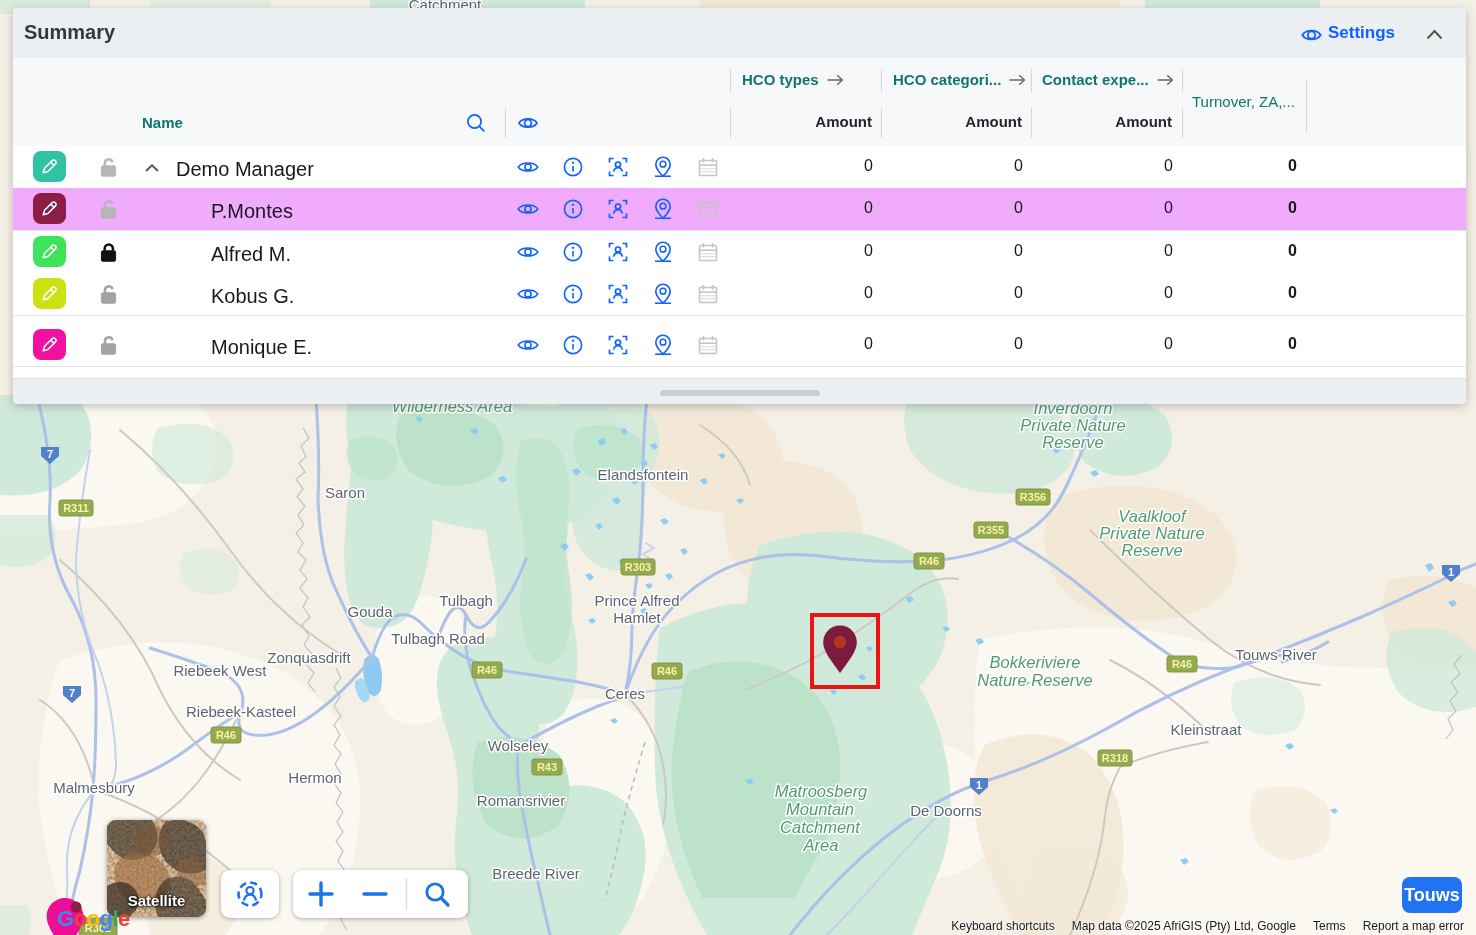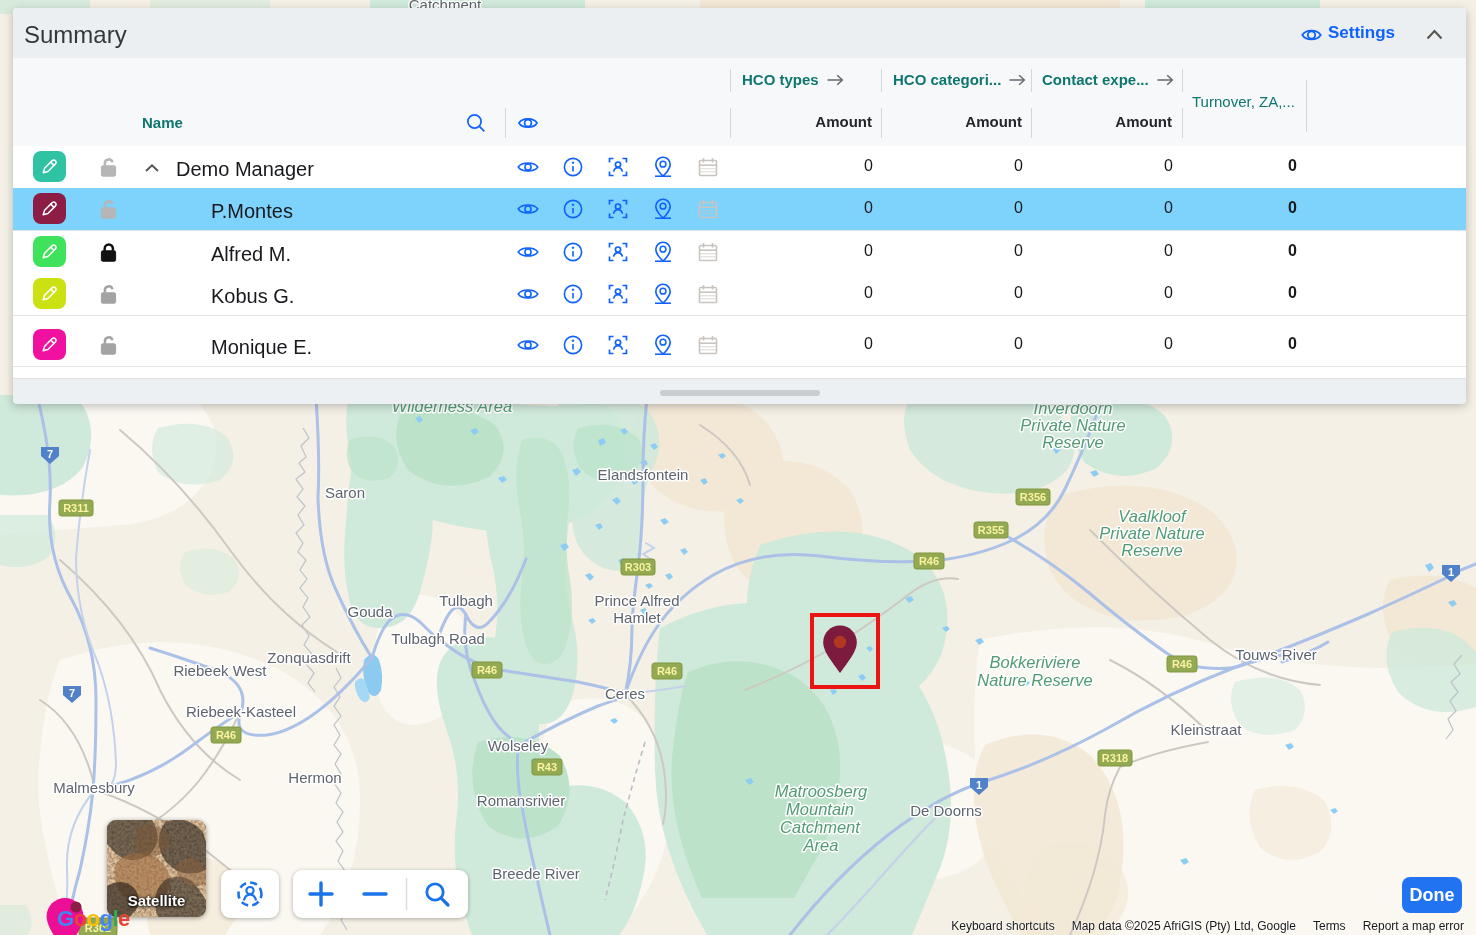--- a/index.html
+++ b/index.html
@@ -5,31 +5,31 @@
   html,body{margin:0;padding:0;}
   body{width:1476px;height:935px;overflow:hidden;position:relative;
        font-family:"Liberation Sans",sans-serif;background:#f6f1e6;}
   #map{position:absolute;left:0;top:0;width:1476px;height:935px;}
   .abs{position:absolute;}
   
   #panel{position:absolute;left:13px;top:8px;width:1453px;height:395px;
          background:#fff;border-radius:4px;box-shadow:0 3px 10px rgba(60,64,70,.33);}
   #pheader{position:absolute;left:0;top:0;width:100%;height:50px;background:#eceff2;
            border-radius:4px 4px 0 0;}
-  #pheader .title{position:absolute;left:11px;top:13px;font-size:24px;font-weight:normal;color:#33383d;}
+  #pheader .title{position:absolute;left:11px;top:13px;font-size:20px;font-weight:bold;color:#33383d;}
   #settings{position:absolute;left:1315px;top:15px;color:#0f62fe;font-size:17px;font-weight:bold;}
   #thead{position:absolute;left:0;top:50px;width:100%;height:88px;background:#f7f8fa;
          border-bottom:1px solid #c6cbd0;}
   .sep{position:absolute;width:1px;background:#d3d7db;}
   .gtitle{position:absolute;top:13px;font-size:15px;font-weight:bold;color:#0f766e;white-space:nowrap;}
   .garrow{display:inline-block;vertical-align:-1px;margin-left:8px;}
   .amount{position:absolute;top:55px;font-size:15px;font-weight:bold;color:#23272b;text-align:right;width:90px;}
   #rows{position:absolute;left:0;top:138px;width:100%;}
   .row{position:absolute;left:0;width:100%;height:42px;border-bottom:1px solid #e2e5e8;background:#fff;}
-  .row.hl{background:#7dd3fc;}
+  .row.hl{background:#f0abfc;}
   .pencil{position:absolute;left:20px;top:5px;width:33px;height:31px;border-radius:8px;}
   .name{position:absolute;top:12px;font-size:20px;color:#17191c;}
   .num{position:absolute;top:11px;font-size:16px;color:#17191c;text-align:right;width:60px;}
   .num.b{font-weight:bold;}
   #pfooter{position:absolute;left:0;top:370px;width:100%;height:25px;background:#edf0f3;
            border-top:1px solid #e0e3e6;border-radius:0 0 4px 4px;}
   #pfooter .bar{position:absolute;left:647px;top:11px;width:160px;height:6px;border-radius:3px;background:#c9ced3;}
   
   #satbox{position:absolute;left:107px;top:820px;width:99px;height:97px;border-radius:9px;
           overflow:hidden;box-shadow:0 1px 5px rgba(0,0,0,.4);}
@@ -605,15 +605,15 @@
     <g stroke="#1a73e8" stroke-width="3.4" stroke-linecap="round">
       <line x1="17" y1="24" x2="39" y2="24"></line>
       <line x1="28" y1="13" x2="28" y2="35"></line>
       <line x1="71" y1="24" x2="93" y2="24"></line>
     </g>
     <line x1="113.5" y1="8" x2="113.5" y2="40" stroke="#dadce0" stroke-width="1.5"></line>
     <circle cx="142" cy="22" r="8.2" fill="none" stroke="#1a73e8" stroke-width="2.8"></circle>
     <line x1="148.2" y1="28.2" x2="155" y2="35" stroke="#1a73e8" stroke-width="3.2" stroke-linecap="round"></line>
   </svg>
 </div>
-<div id="done">Done</div>
+<div id="done">Touws</div>
 <div id="attrib"><span>Keyboard shortcuts</span><span>Map data ©2025 AfriGIS (Pty) Ltd, Google</span><span>Terms</span><span>Report a map error</span></div>
 <div id="glogo"><span style="color:#4285F4">G</span><span style="color:#EA4335">o</span><span style="color:#FBBC05">o</span><span style="color:#4285F4">g</span><span style="color:#34A853">l</span><span style="color:#EA4335">e</span></div>
 
 </body></html>

